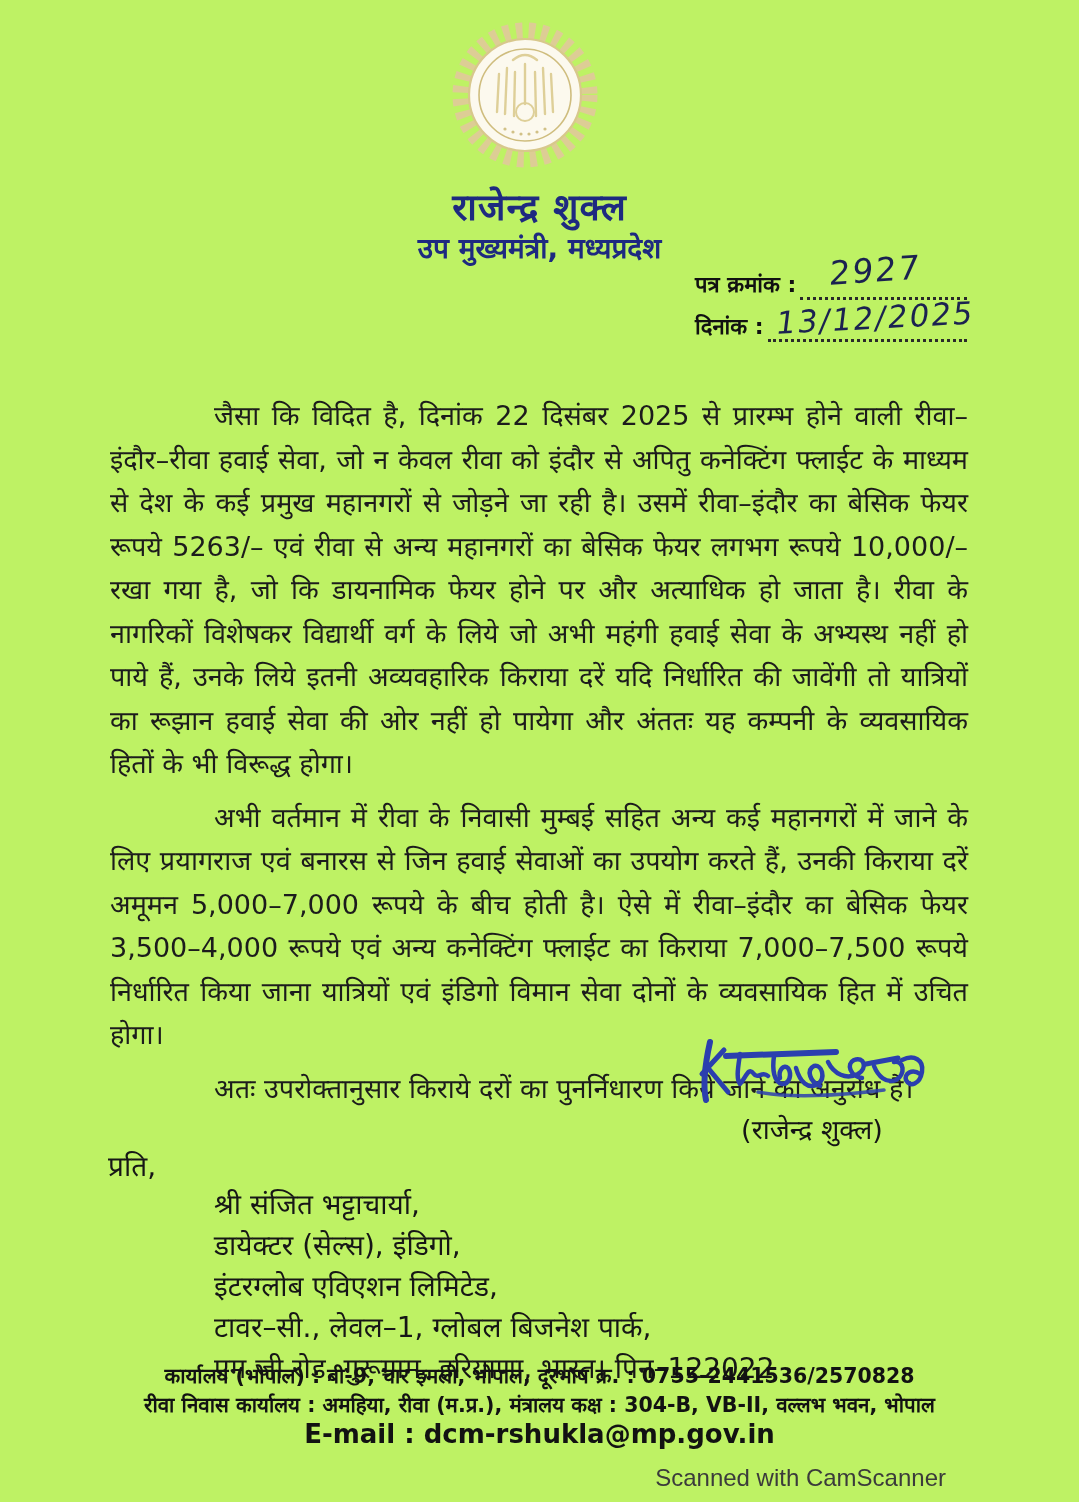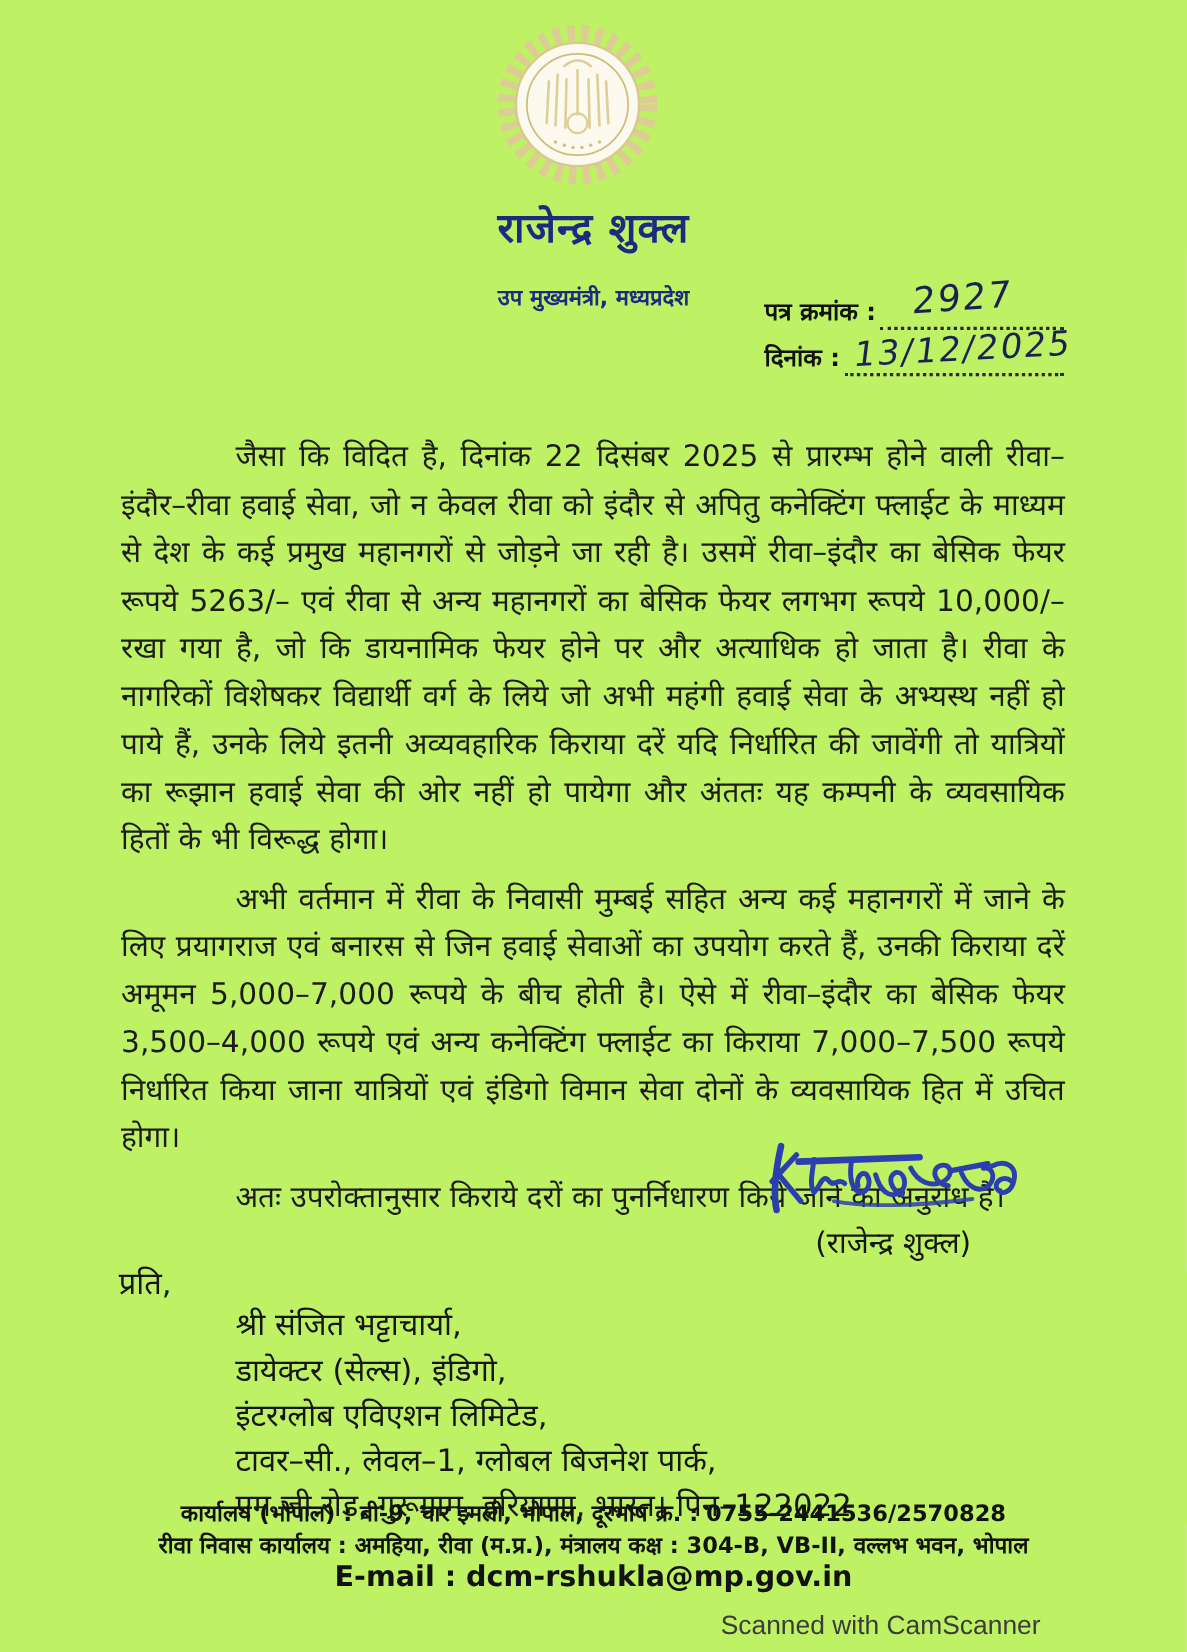--- a/index.html
+++ b/index.html
@@ -14,21 +14,21 @@
   }
   
   .emblem{position:absolute;left:447px;top:16px;width:156px;height:158px;}
   .sender-name{
     position:absolute;top:180px;left:0;width:1079px;
     text-align:center;font-size:37px;font-weight:700;color:#1e2a80;
     letter-spacing:1px;
   }
   .sender-title{
     position:absolute;top:228px;left:0;width:1079px;
-    text-align:center;font-size:20px;font-weight:700;color:#1e2a80;margin-top:28px;
+    text-align:center;font-size:28px;font-weight:700;color:#1e2a80;
   }
   
   .meta{position:absolute;right:112px;top:258px;width:272px;}
   .meta-row{display:flex;align-items:flex-end;height:42px;}
   .meta-label{
     font-size:22px;font-weight:700;color:#111;white-space:nowrap;
     padding-right:4px;line-height:30px;
   }
   .dotted{
     flex:1;position:relative;height:32px;

